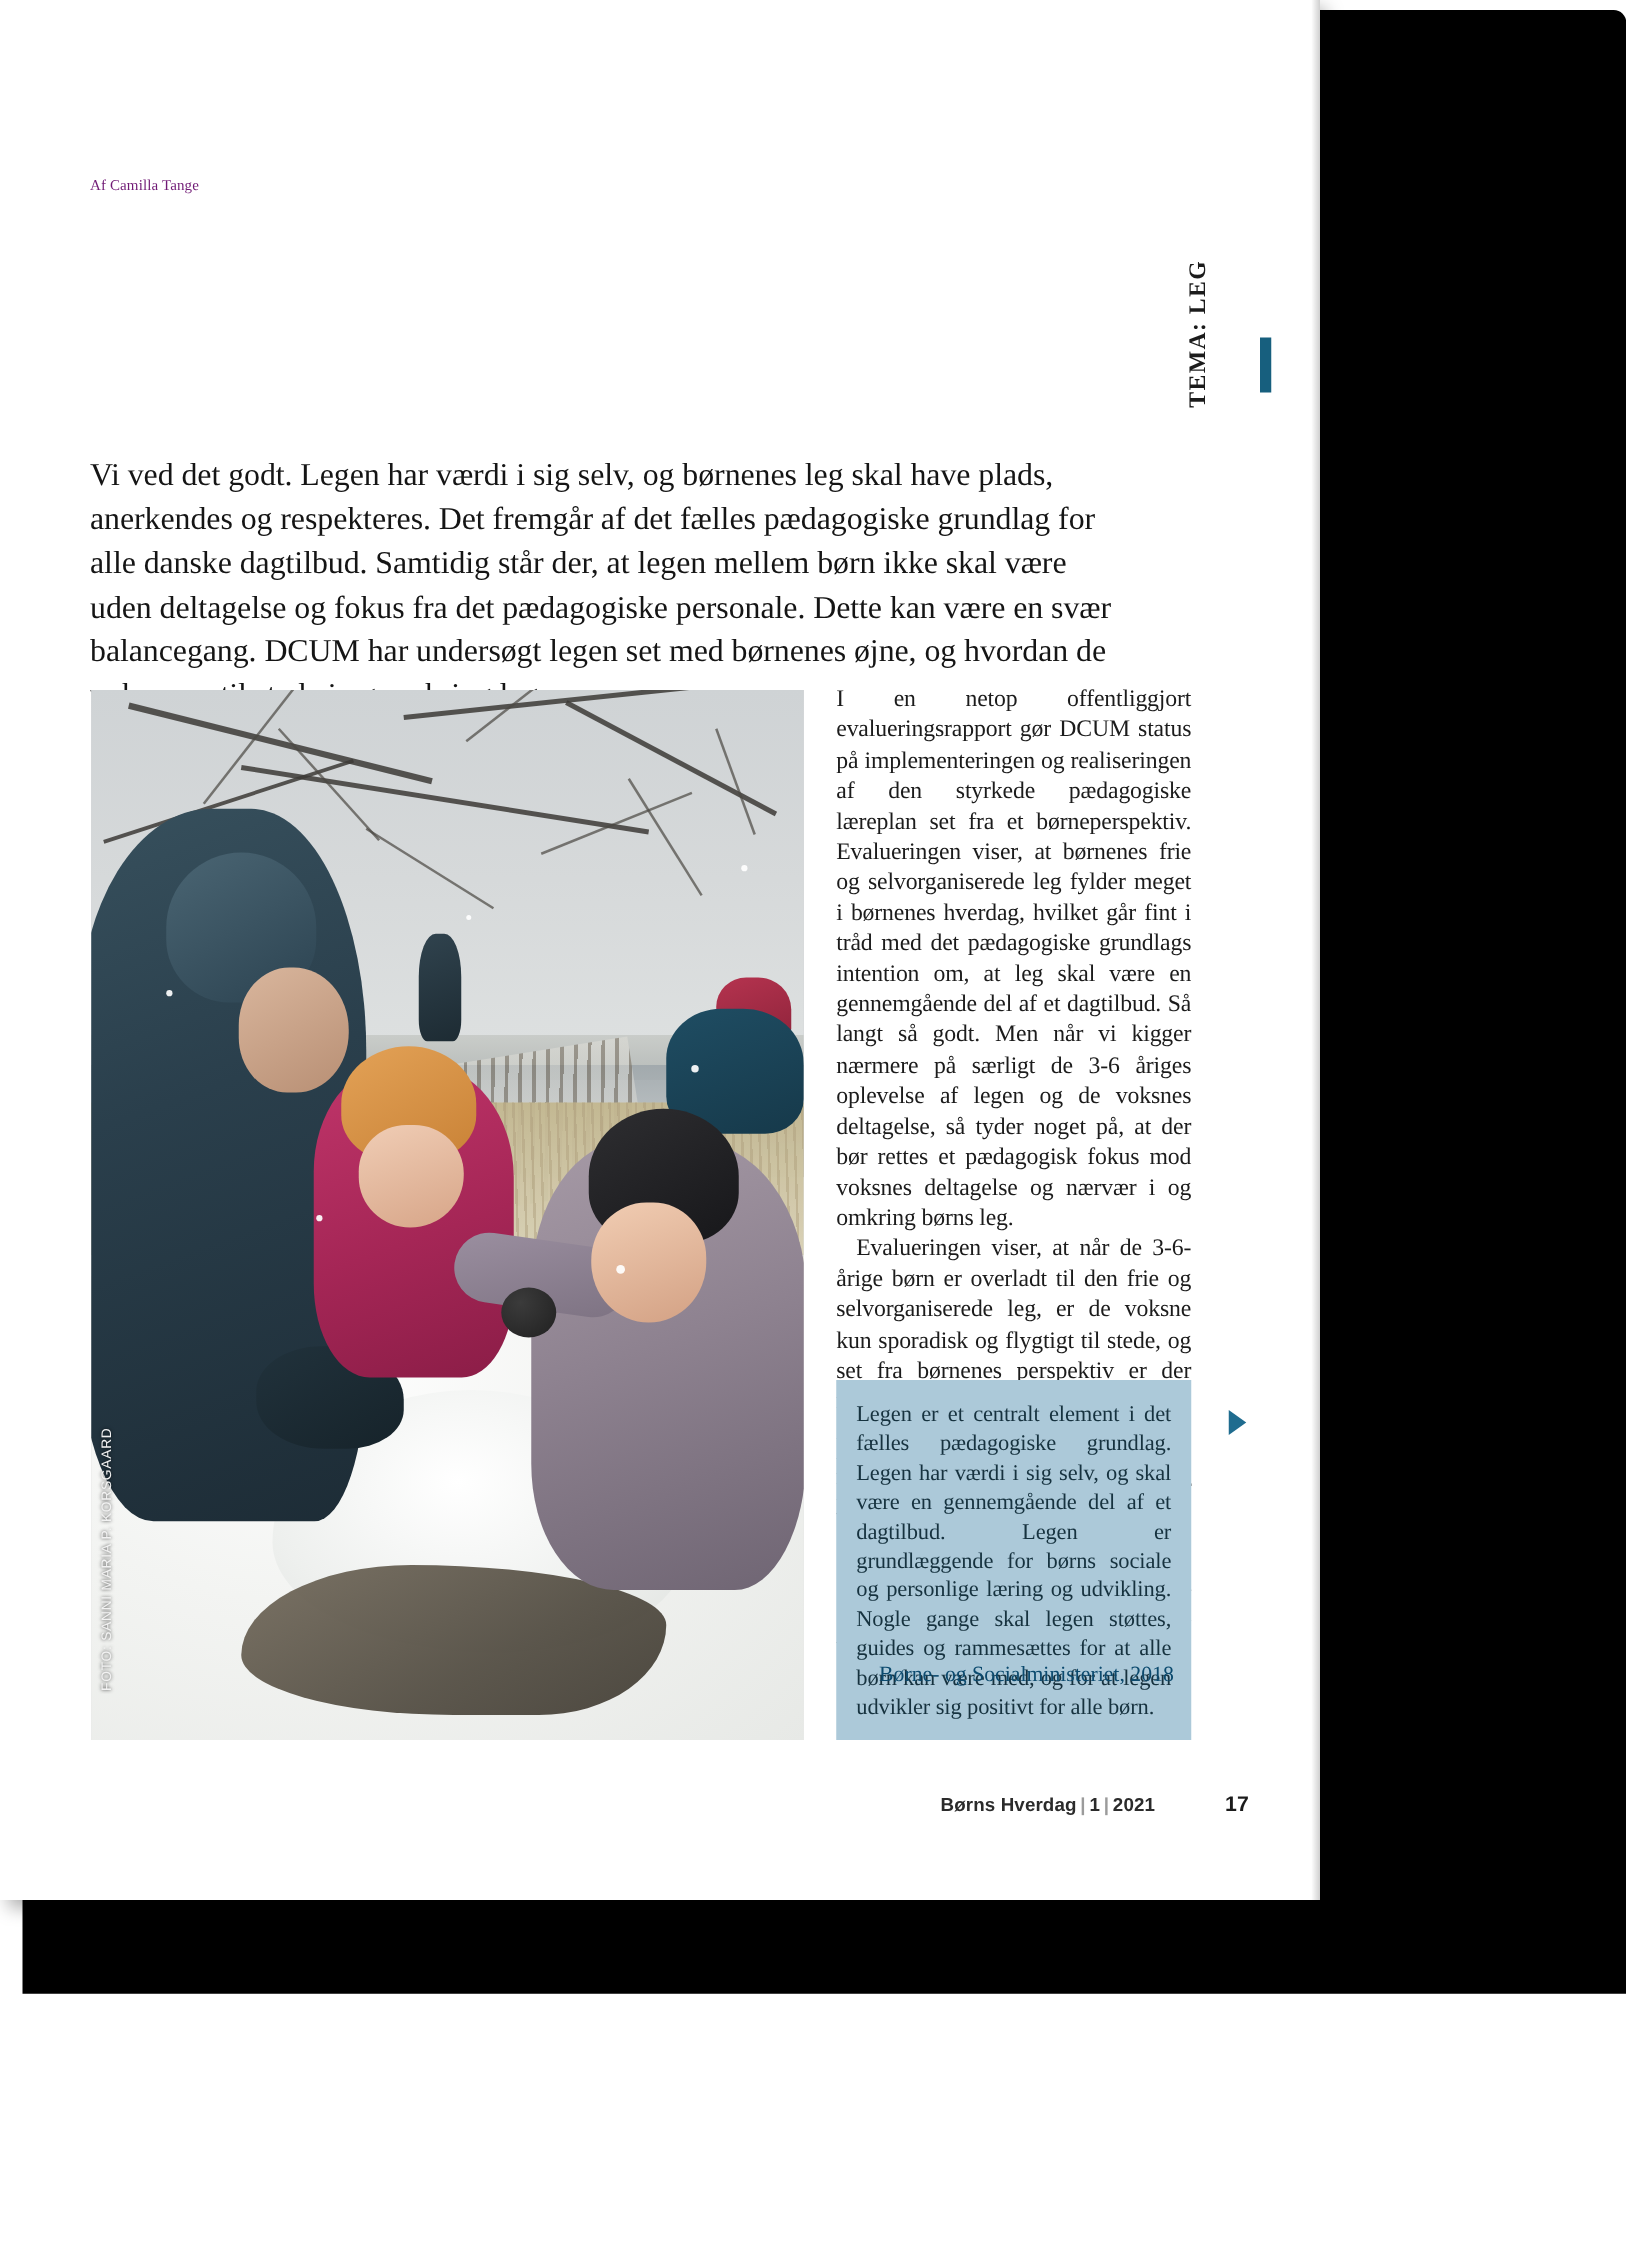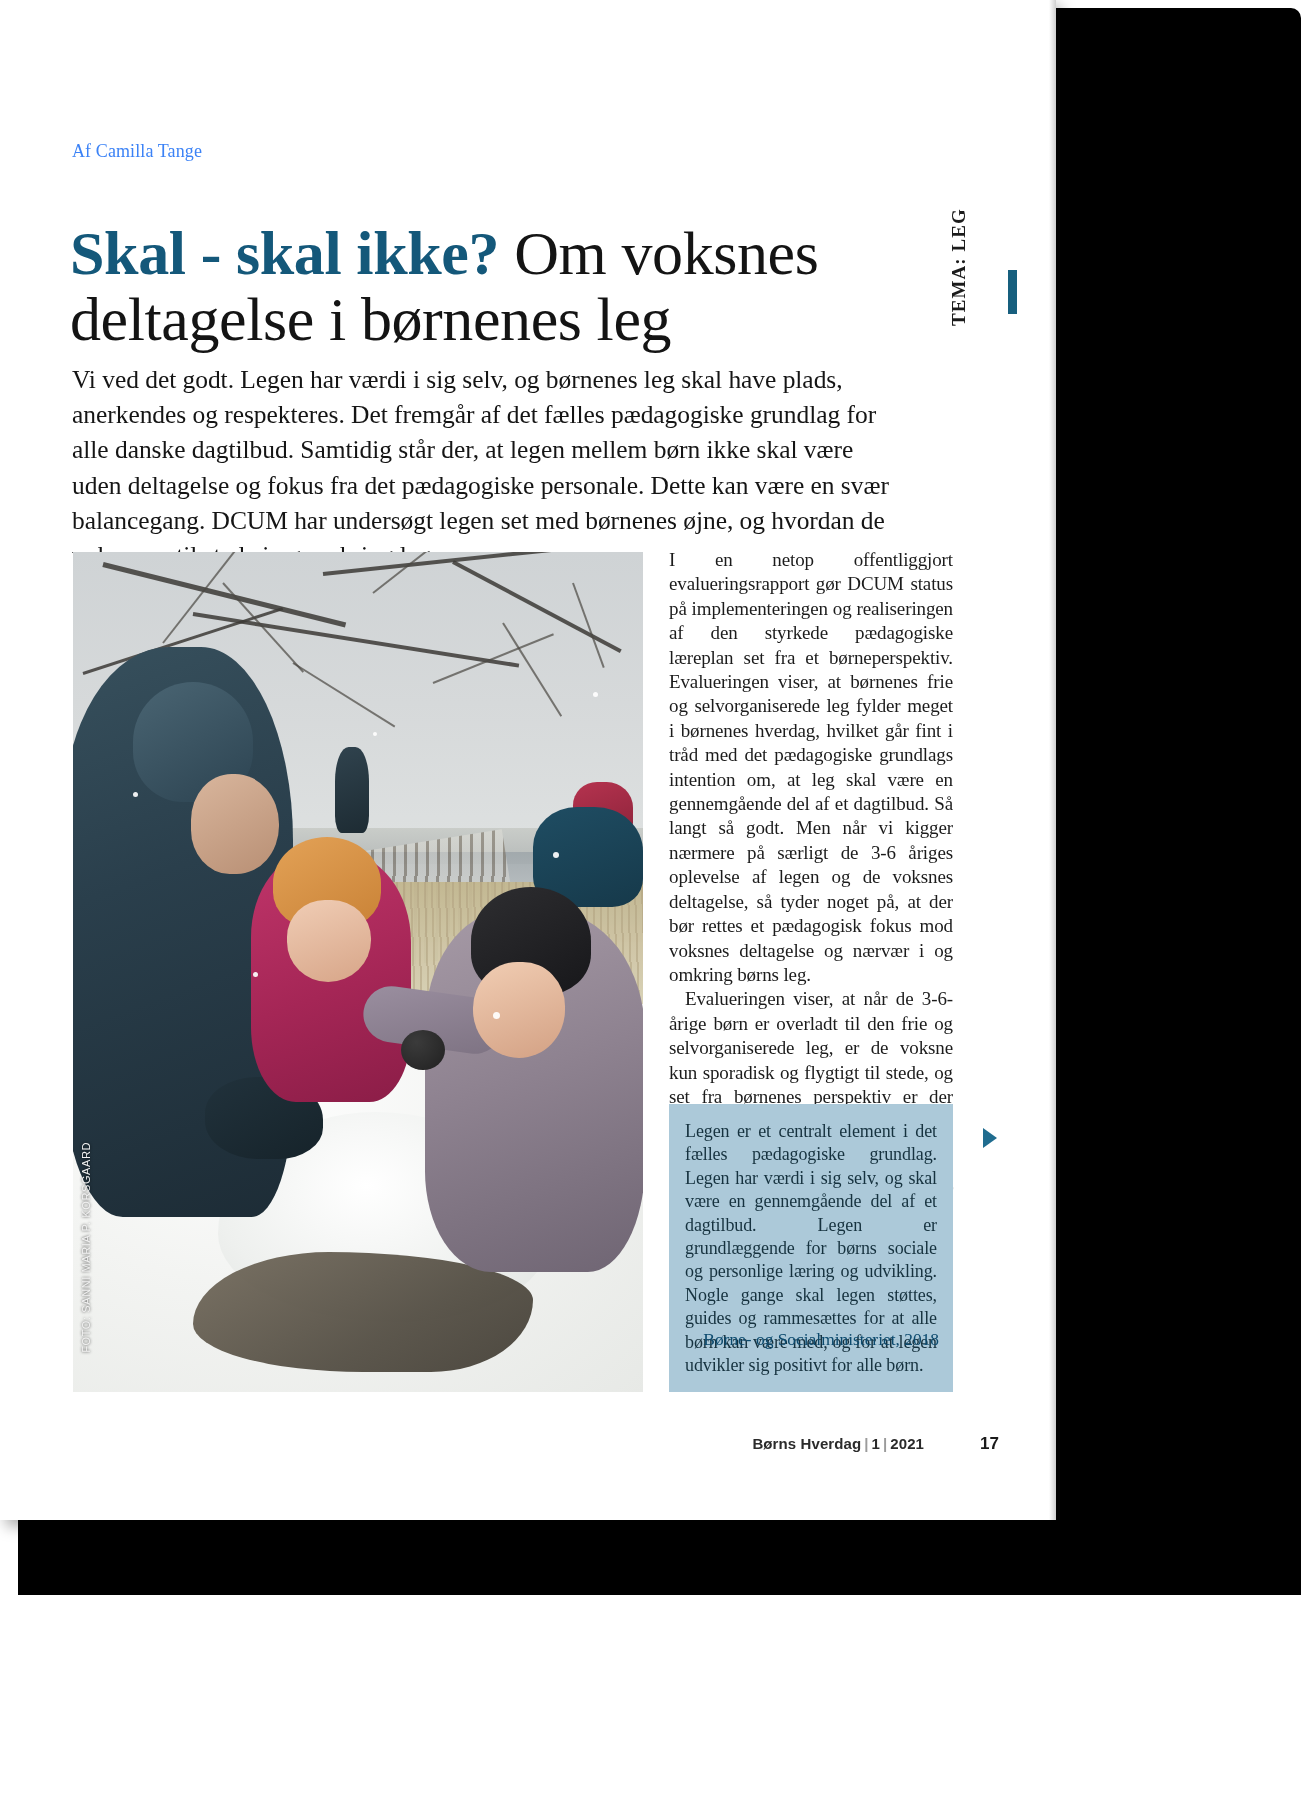--- a/index.html
+++ b/index.html
@@ -89,22 +89,22 @@
     width: 9px;
     height: 44px;
     background: #175f7e;
   }
 
   
   .byline {
     position: absolute;
     left: 72px;
     top: 141px;
-    font-size: 18px;
-    color: #3b82f6;
+    font-size: 12px;
+    color: #701a75;
     letter-spacing: 0.1px;
   }
 
   .headline {
     position: absolute;
     left: 70px;
     top: 178px;
     width: 905px;
     font-size: 62px;
     line-height: 1.08;
@@ -383,21 +383,20 @@
 
   <div class="page-sheet">
 
     <div class="tema-tab">
       <div class="tema-label">TEMA: LEG</div>
       <div class="tema-rule"></div>
     </div>
 
     <div class="byline">Af Camilla Tange</div>
 
-    <h1 class="headline"><span class="hl-strong">Skal - skal ikke?</span><span> Om voksnes deltagelse i børnenes leg</span></h1>
 
     <div class="standfirst">Vi ved det godt. Legen har værdi i sig selv, og børnenes leg skal have plads, anerkendes og respekteres. Det fremgår af det fælles pædagogiske grundlag for alle danske dagtilbud. Samtidig står der, at legen mellem børn ikke skal være uden deltagelse og fokus fra det pædagogiske personale. Dette kan være en svær balancegang. DCUM har undersøgt legen set med børnenes øjne, og hvordan de voksne er til stede i og omkring legen.</div>
 
     <div class="photo">
       <div class="sky"></div>
       <div class="far-shore"></div>
       <div class="water-band"></div>
       <div class="boardwalk"></div>
       <div class="reeds"></div>
       <div class="snow-field"></div>

